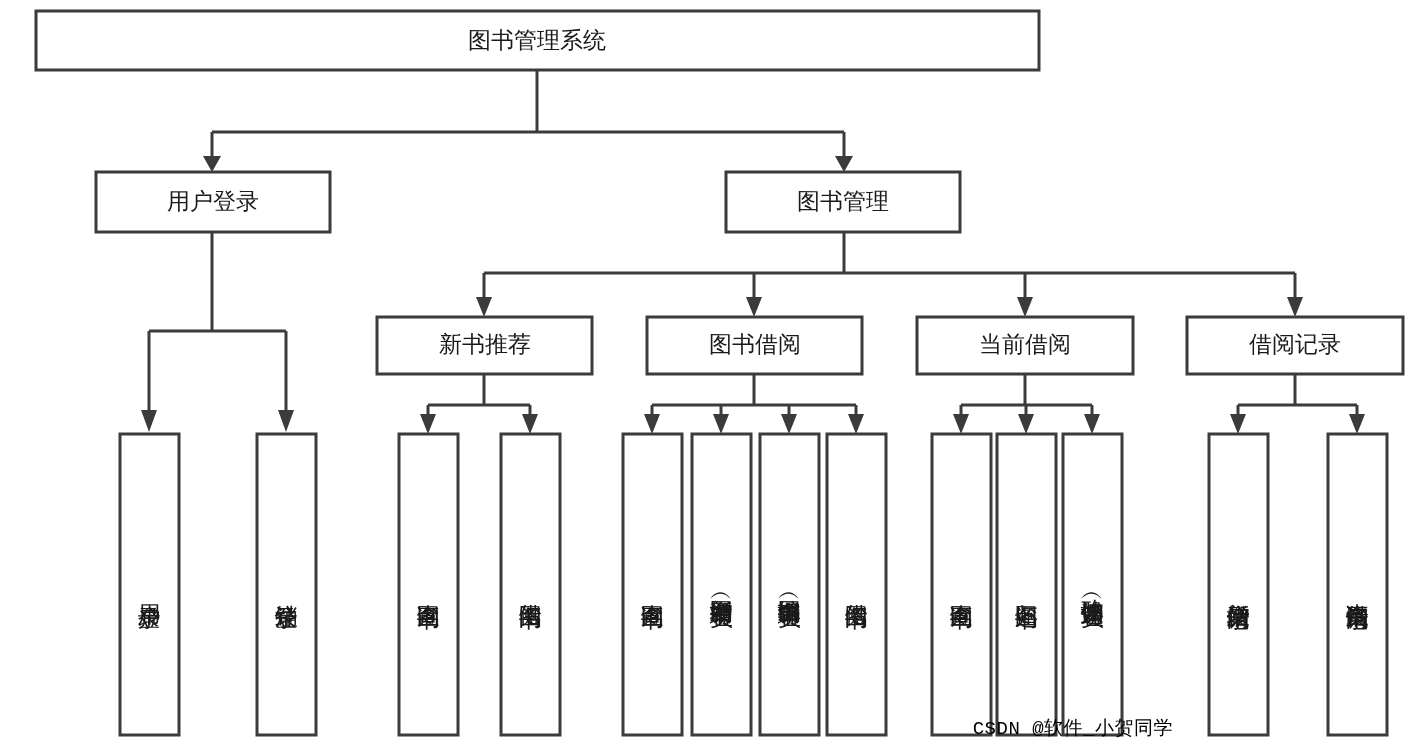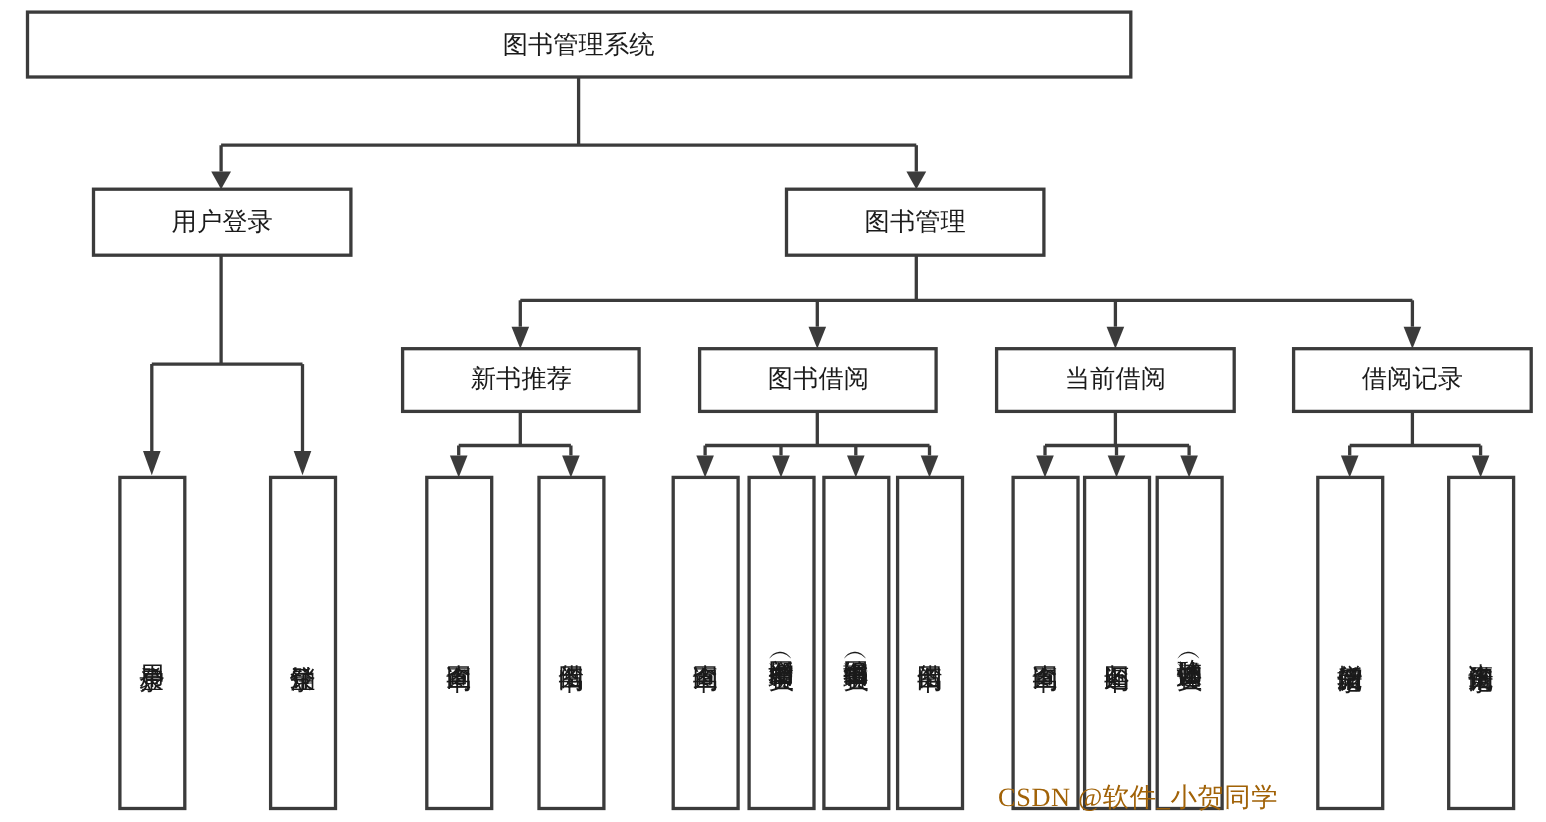--- a/index.html
+++ b/index.html
@@ -9,21 +9,21 @@
   }
   body {
     width: 1405px;
     height: 747px;
     font-family: "Liberation Sans", "DejaVu Sans", sans-serif;
     overflow: hidden;
     position: relative;
   }
   #diagram-root {
     position: absolute;
-    left: 4px;
+    left: 15px;
     top: 0;
     width: 1166px;
     height: 747px;
   }
   svg.flow {
     display: block;
     width: 1405px;
     height: 747px;
   }
   .nodebox {
@@ -69,23 +69,23 @@
     position: absolute;
     display: flex;
     align-items: flex-start;
     justify-content: center;
     pointer-events: none;
   }
   .watermark {
     position: absolute;
     right: 8px;
     bottom: 6px;
-    font-family: Liberation Serif, serif;
-    font-size: 24px;
-    color: #a16207;
+    font-family: Liberation Mono, monospace;
+    font-size: 19px;
+    color: #000000;
     letter-spacing: 0.5px;
     white-space: nowrap;
   }
 </style>
 </head>
 <body>
 
 <div id="diagram-root">
 
   <svg class="flow" viewBox="0 0 1405 747" xmlns="http://www.w3.org/2000/svg">

